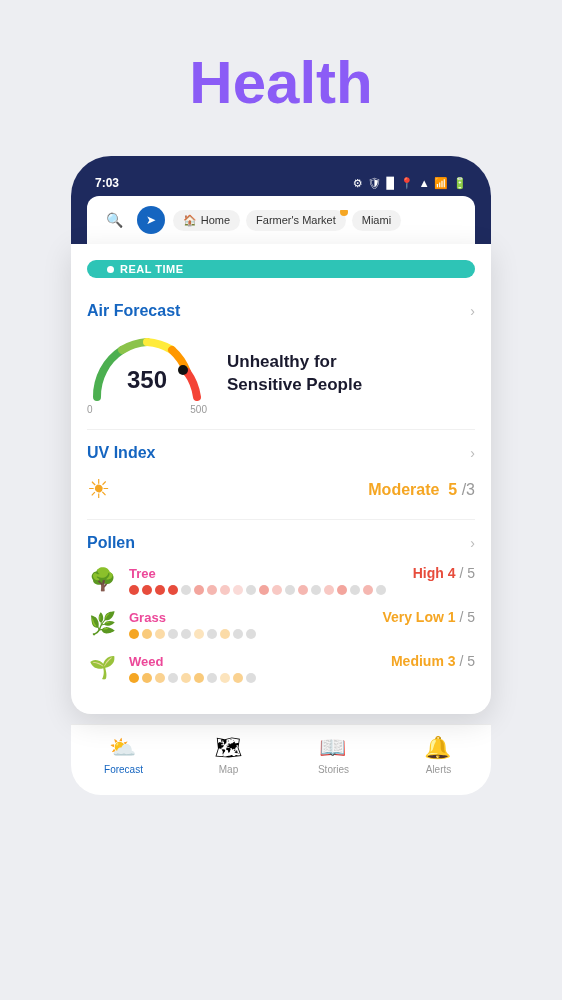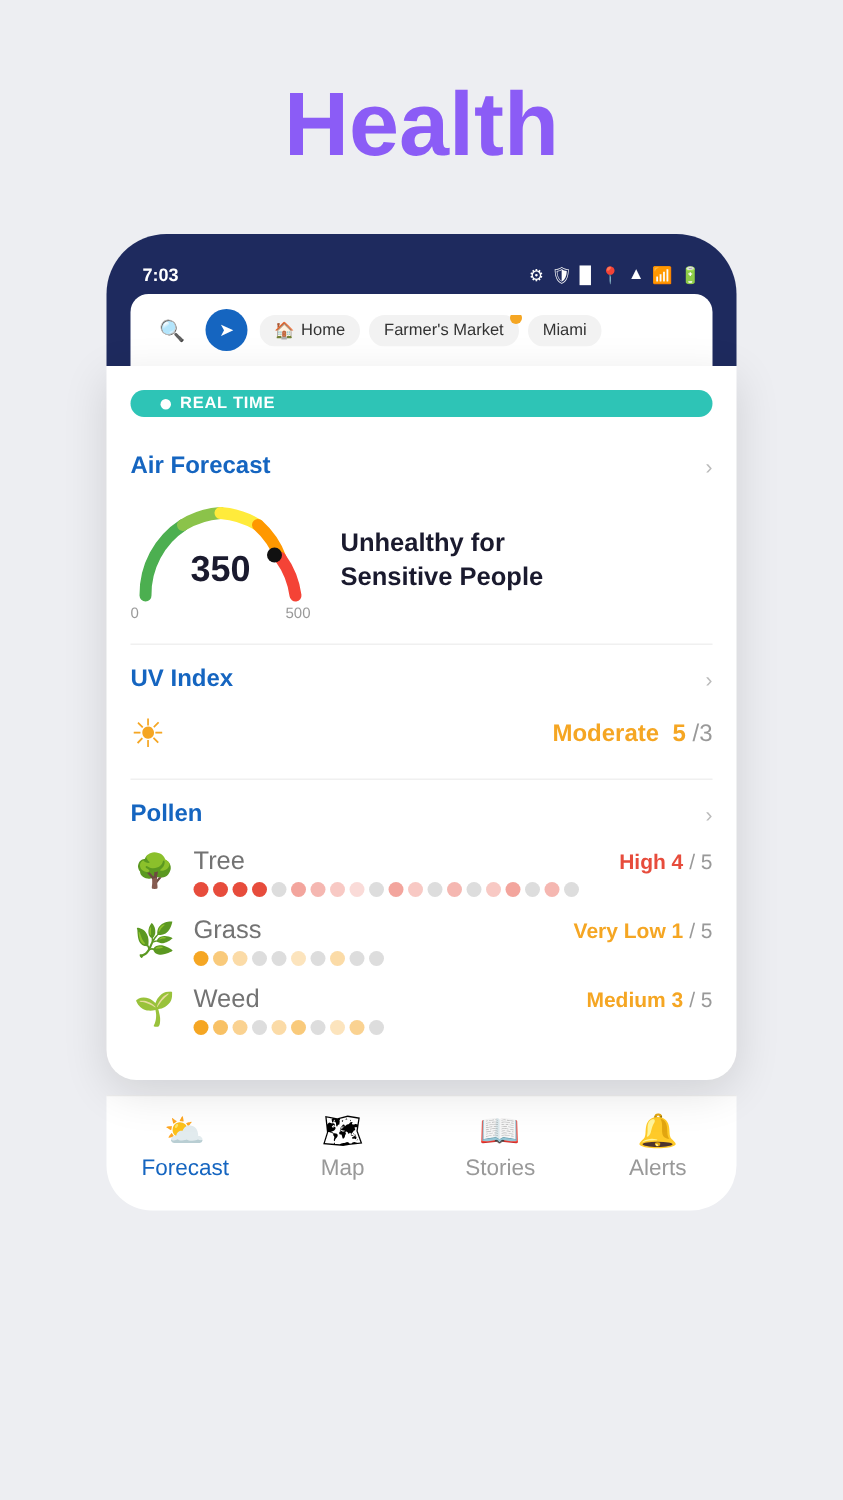--- a/index.html
+++ b/index.html
@@ -262,23 +262,23 @@
     .pollen-details {
       flex: 1;
     }
     .pollen-top {
       display: flex;
       justify-content: space-between;
       align-items: center;
       margin-bottom: 4px;
     }
     .pollen-name {
-      font-size: 17px;
-      font-weight: 400;
-      color: #737373;
+      font-size: 13px;
+      font-weight: 700;
+      color: #ec4899;
     }
     .pollen-level {
       font-size: 14px;
       font-weight: 700;
     }
     .level-high { color: #e74c3c; text-align: center; }
     .level-verylow { color: #f5a623; }
     .level-medium { color: #f5a623; }
     .pollen-dots {
       display: flex;
@@ -309,21 +309,21 @@
       display: flex;
       flex-direction: column;
       align-items: center;
       gap: 3px;
       flex: 1;
     }
     .nav-item-icon {
       font-size: 22px;
     }
     .nav-item-label {
-      font-size: 15px;
+      font-size: 10px;
       color: #999;
     }
     .nav-item-label.active { color: #1565c0; }
     .nav-item-icon.active { color: #1565c0; }
   </style>
 </head>
 <body>
 
 <div class="header-section">
   <div class="main-title">Health</div>

